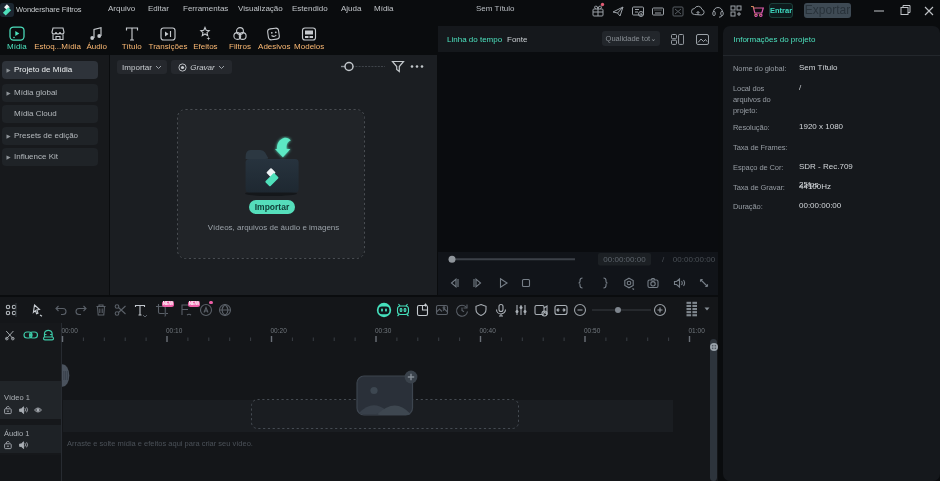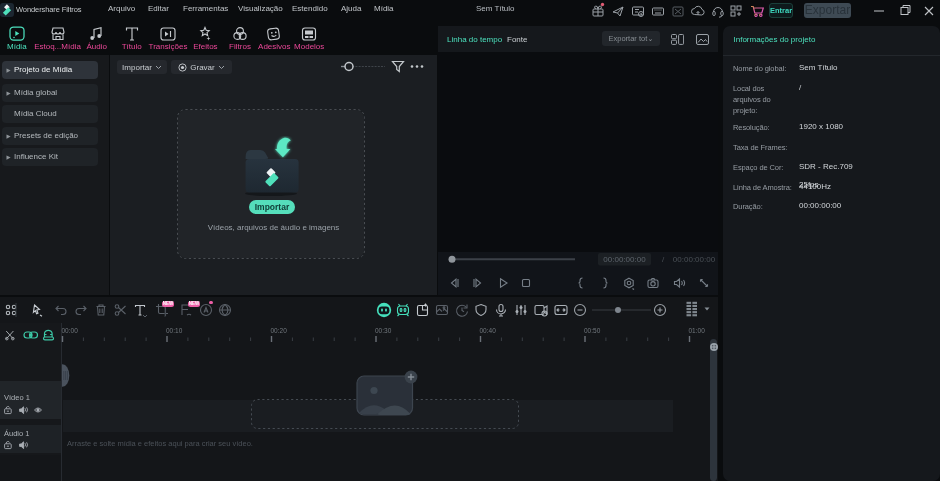--- a/index.html
+++ b/index.html
@@ -6,21 +6,21 @@
 html,body { width:940px; height:481px; overflow:hidden; background:#0a0c0e; font-family:"Liberation Sans", sans-serif; }
 #stage { position:relative; width:940px; height:481px; background:#0a0c0e; }
 .abs { position:absolute; }
 svg { display:block; }
 
 
 .menu { position:absolute; top:4px; font-size:8px; color:#c2c6ca; }
 .tbtxt { position:absolute; top:4px; font-size:8px; color:#c6cacd; }
 
 
-.tab { position:absolute; top:26px; width:60px; text-align:center; color:#ec4899; }
+.tab { position:absolute; top:26px; width:60px; text-align:center; color:#fdba74; }
 .tab .ic { height:15px; display:flex; align-items:flex-start; justify-content:center; }
 .tab .lb { font-size:8px; margin-top:1px; }
 .tab.active { color:#4ce0bd; }
 
 
 #sidebar { left:0; top:55px; width:109px; height:240px; background:#17191c; }
 .sitem { position:absolute; left:2px; width:96px; height:18px; border-radius:4px; background:#1f2327; color:#b4b9bd; font-size:8px; line-height:18px; }
 .sitem .arr { display:inline-block; width:8px; margin-left:4px; font-size:6px; color:#8e9398; transform:scale(.9); }
 .sitem.sel { background:#2e333a; color:#eef1f3; }
 
@@ -283,21 +283,21 @@
     <div class="sitem" style="top:29px;"><span class="arr">▶</span>Mídia global</div>
     <div class="sitem" style="top:50px;"><span class="arr"></span>Mídia Cloud</div>
     <div class="sitem" style="top:72px;"><span class="arr">▶</span>Presets de edição</div>
     <div class="sitem" style="top:93px;"><span class="arr">▶</span>Influence Kit</div>
   </div>
 
   <div class="abs" id="media">
     <div class="mbtn" style="left:7px; width:50px;">Importar <svg width="7" height="5">
           <path d="M1 1 l2.5 2.5 L6 1" stroke="#9aa0a6" stroke-width="1" fill="none"></path>
         </svg></div>
-    <div class="mbtn" style="left:61px; width:61px;">
+    <div class="mbtn" style="left:61px; width:61px;font-style:italic;">
       <svg width="9" height="9" viewBox="0 0 9 9">
           <circle cx="4.5" cy="4.5" r="3.6" fill="none" stroke="#c9cdd1" stroke-width="0.9"></circle>
           <circle cx="4.5" cy="4.5" r="1.6" fill="#c9cdd1"></circle>
         </svg>
       Gravar <svg width="7" height="5">
           <path d="M1 1 l2.5 2.5 L6 1" stroke="#9aa0a6" stroke-width="1" fill="none"></path>
         </svg>
     </div>
 
     <div class="abs" style="left:226px; top:4px;">
@@ -341,21 +341,21 @@
       </svg>
     </div>
     <div id="impbtn">Importar</div>
     <div id="medtext">Vídeos, arquivos de áudio e imagens</div>
   </div>
 
   <div class="abs" id="preview">
     <div id="pvhead">
       <span class="abs" style="left:9px; top:9px; font-size:8px; color:#4ce0bd;">Linha do tempo</span>
       <span class="abs" style="left:69px; top:9px; font-size:8px; color:#c9ced2;">Fonte</span>
-      <div class="abs" style="left:164px; top:5px; width:58px; height:15px; background:#22262b; border-radius:3px; color:#878d93; font-size:7.5px; line-height:15px; text-align:center;">Exportar tot⌄</div>
+      <div class="abs" style="left:164px; top:5px; width:58px; height:15px; background:#22262b; border-radius:3px; color:#878d93; font-size:7.5px; line-height:15px; text-align:center;">Qualidade tot⌄</div>
       <div class="abs" style="left:233px; top:8px;">
           <svg width="13" height="11" viewBox="0 0 13 11">
             <g fill="none" stroke="#9ba1a7" stroke-width="1">
               <rect x="0.5" y="0.5" width="5" height="4.2" rx="1"></rect>
               <rect x="0.5" y="6.2" width="5" height="4.2" rx="1"></rect>
               <rect x="7.6" y="0.5" width="5" height="9.9" rx="1"></rect>
             </g>
           </svg>
         </div>
       <div class="abs" style="left:258px; top:8px;">
@@ -465,21 +465,21 @@
     <div class="rplabel" style="top:36.5px;">Nome do global:</div>
       <div class="rpval" style="top:36.5px;">Sem Título</div>
     <div class="rplabel" style="top:56.5px;">Local dos<br>arquivos do<br>projeto:</div>
       <div class="rpval" style="top:56.5px;">/</div>
     <div class="rplabel" style="top:95.5px;">Resolução:</div>
       <div class="rpval" style="top:95.5px;">1920 x 1080</div>
     <div class="rplabel" style="top:115.5px;">Taxa de Frames:</div>
       <div class="rpval" style="top:115.5px;margin-top:38px;">25fps</div>
     <div class="rplabel" style="top:135.5px;">Espaço de Cor:</div>
       <div class="rpval" style="top:135.5px;">SDR - Rec.709</div>
-    <div class="rplabel" style="top:155.5px;">Linha de Amostra:</div>
+    <div class="rplabel" style="top:155.5px;">Taxa de Gravar:</div>
       <div class="rpval" style="top:155.5px;">44100Hz</div>
     <div class="rplabel" style="top:174.5px;">Duração:</div>
       <div class="rpval" style="top:174.5px;">00:00:00:00</div>
   </div>
 
   <div class="abs" id="tltoolbar">
       <div class="abs" style="left: 2.6px; top: 5px;">
         <svg width="16" height="16" viewBox="0 0 16 16">
           <g fill="none" stroke="#b4b9be" stroke-width="1.1">
             <circle cx="5" cy="5" r="1.7"></circle>

